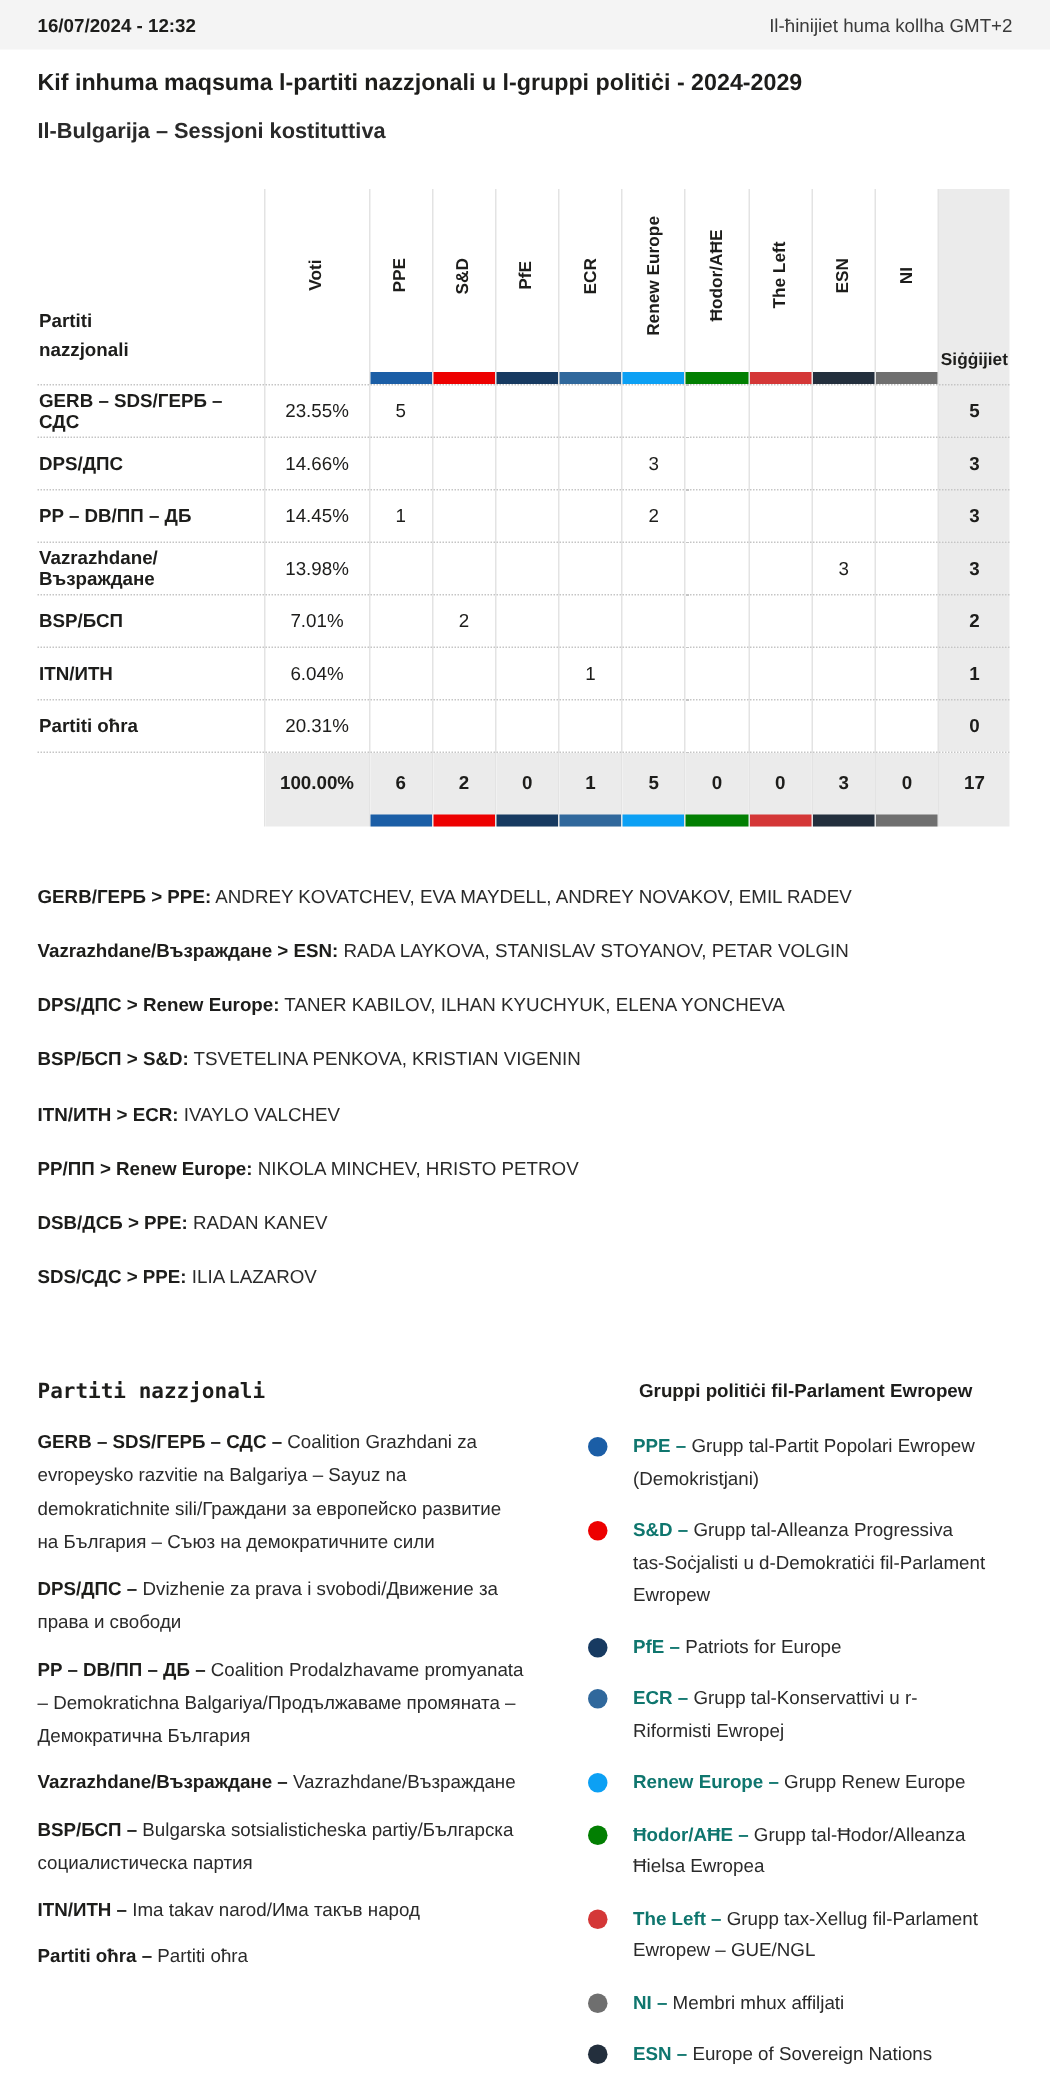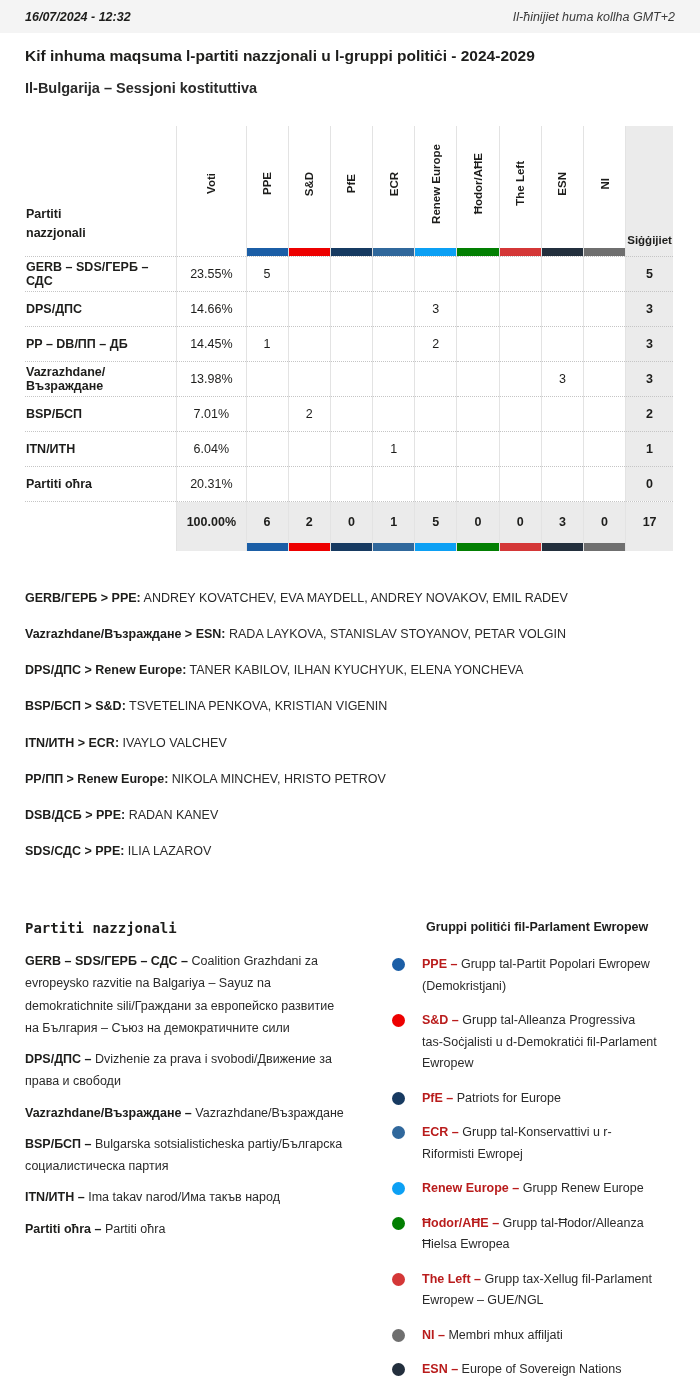--- a/index.html
+++ b/index.html
@@ -5,21 +5,21 @@
   * { margin:0; padding:0; box-sizing:border-box; }
   html,body { background:#fff; }
   body {
     width:700px; height:1399px; overflow:hidden;
     font-family:"Liberation Sans", sans-serif;
     color:#1d1d1b;
   }
   .topbar {
     height:33px; background:#f4f4f4;
     display:flex; justify-content:space-between; align-items:center;
-    padding:4px 25px; font-size:12.5px;font-style:italic;
+    padding:4px 25px; font-size:12.5px;
   }
   .topbar-date { font-weight:bold; color:#1d1d1b; }
   .topbar-tz { color:#3a3a3a; }
   .content { padding:0 25px; }
   h1.title { margin-top:14px; font-size:15.5px; font-weight:bold; color:#1d1d1b; }
   h2.subtitle { margin-top:15px; font-size:14.5px; font-weight:bold; color:#2a2a2a; }
 
   
   table.seats-table { margin-top:30px; border-collapse:collapse; table-layout:fixed; width:648px; }
   col.c-party { width:151px; } col.c-voti { width:69px; }
@@ -60,21 +60,21 @@
   .col-left h3 {
     font-family:"DejaVu Sans Mono", monospace;
     font-size:14px; font-weight:bold; margin-bottom:14px; color:#1d1d1b;
   }
   .col-left p { font-size:12.5px; line-height:1.78; margin-bottom:9px; color:#2a2a2a; }
   .col-left b { color:#1d1d1b; }
   .col-right h4 { font-size:12.5px; font-weight:bold; margin-bottom:20px; color:#1d1d1b;margin-left:36px; }
   .legend-item { display:flex; margin-bottom:13px; }
   .legend-dot { flex:0 0 13px; width:13px; height:13px; border-radius:50%; margin:4px 17px 0 2px; }
   .legend-item p { font-size:12.5px; line-height:1.72; color:#2a2a2a; }
-  .legend-item b { color:#b91c1c; }
+  .legend-item b { color:#0f766e; }
 </style>
 </head>
 <body>
 
 <div class="topbar">
   <span class="topbar-date">16/07/2024 - 12:32</span>
   <span class="topbar-tz">Il-ħinijiet huma kollha GMT+2</span>
 </div>
 
 <div class="content">
@@ -301,20 +301,21 @@
     <p><b>PP/ПП &gt; Renew Europe:</b><span> NIKOLA MINCHEV, HRISTO PETROV</span></p>
     <p><b>DSB/ДСБ &gt; PPE:</b><span> RADAN KANEV</span></p>
     <p><b>SDS/СДС &gt; PPE:</b><span> ILIA LAZAROV</span></p>
   </div>
 
   <div class="two-col">
     <div class="col-left">
       <h3>Partiti nazzjonali</h3>
       <p><b>GERB – SDS/ГЕРБ – СДС – </b><span>Coalition Grazhdani za evropeysko razvitie na Balgariya – Sayuz na demokratichnite sili/Граждани за европейско развитие на България – Съюз на демократичните сили</span></p>
       <p><b>DPS/ДПС – </b><span>Dvizhenie za prava i svobodi/Движение за права и свободи</span></p>
+      <p><b>PP – DB/ПП – ДБ – </b><span>Coalition Prodalzhavame promyanata – Demokratichna Balgariya/Продължаваме промяната – Демократична България</span></p>
       <p><b>Vazrazhdane/Възраждане – </b><span>Vazrazhdane/Възраждане</span></p>
       <p><b>BSP/БСП – </b><span>Bulgarska sotsialisticheska partiy/Българска социалистическа партия</span></p>
       <p><b>ITN/ИТН – </b><span>Ima takav narod/Има такъв народ</span></p>
       <p><b>Partiti oħra – </b><span>Partiti oħra</span></p>
     </div>
     <div class="col-right">
       <h4>Gruppi politiċi fil-Parlament Ewropew</h4>
       <div class="legend-item">
           <span class="legend-dot" style="background-color: rgb(27, 94, 166);"></span>
           <p><b>PPE – </b><span>Grupp tal-Partit Popolari Ewropew (Demokristjani)</span></p>

